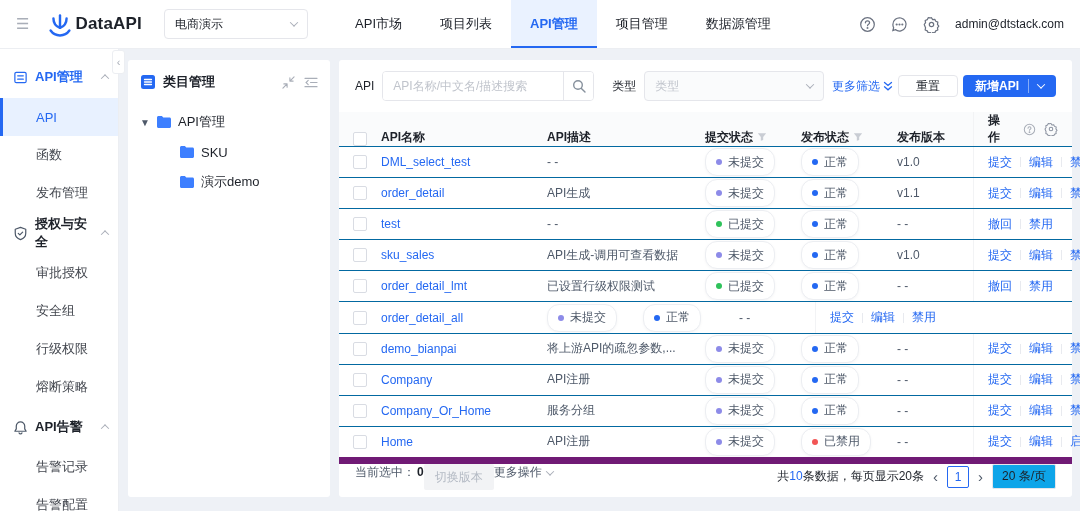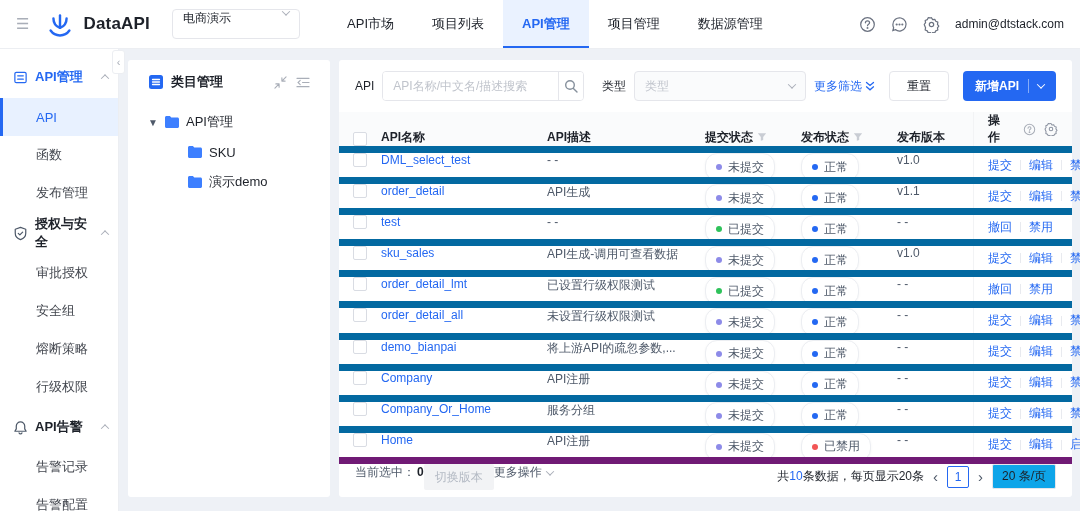--- a/index.html
+++ b/index.html
@@ -2,22 +2,22 @@
 <html><head>
 <meta charset="utf-8">
 <style>
   *{box-sizing:border-box;margin:0;padding:0}
   html,body{width:1080px;height:511px;overflow:hidden}
   body{background:#EEF1F6;font-family:"Liberation Sans","DejaVu Sans",sans-serif;color:#1D2129}
   
   .topbar{height:48px;background:#fff;display:flex;align-items:center;padding:0 16px;position:relative;z-index:5;box-shadow:0 1px 0 #ECEEF2}
   .hamburger{color:#A9AEB8;font-size:15px;cursor:pointer;margin-right:16px}
   .logo-svg{width:30px;height:30px}
-  .brand{font-weight:700;font-size:17px;color:#1D2129;margin:0 22px 0 8px;letter-spacing:.2px}
-  .proj-select{width:128px;height:30px;border:1px solid #E5E6EB;border-radius:4px;display:flex;padding:0 10px;font-size:12px;color:#1D2129;cursor:pointer;background:#fff}
+  .brand{font-weight:700;font-size:17px;color:#1D2129;margin:0 22px 0 0;letter-spacing:.2px}
+  .proj-select{width:144px;height:30px;border:1px solid #E5E6EB;border-radius:4px;display:flex;align-items:center;padding:0 10px;font-size:12px;color:#1D2129;cursor:pointer;background:#fff}
   .proj-select .chev{margin-left:auto}
   .topnav{display:flex;height:48px;margin-left:28px}
   .topnav-item{padding:0 19px;display:flex;align-items:center;font-size:13px;color:#1D2129;position:relative;cursor:pointer;white-space:nowrap}
   .topnav-item.active{color:#2468F2;background:#EAF2FF;font-weight:700}
   .topnav-item.active::after{content:"";position:absolute;left:0;right:0;bottom:0;height:2px;background:#2468F2}
   .topbar-right{margin-left:auto;display:flex;align-items:center;gap:15px}
   .tb-icon{width:17px;height:17px;color:#6B7280;display:flex;align-items:center;justify-content:center;cursor:pointer}
   .user-email{font-size:12px;color:#1D2129}
   
   .layout{display:flex;height:463px;position:relative}
@@ -27,47 +27,47 @@
   .side-section-header{height:42px;display:flex;align-items:center;padding:0 10px 0 13px;font-size:13px;color:#1D2129;gap:7px;cursor:pointer;font-weight:600}
   .side-section-header.active{color:#2468F2}
   .side-icon{width:15px;height:15px;display:flex;align-items:center;justify-content:center;color:#4E5969;flex-shrink:0}
   .side-section-header.active .side-icon{color:#2468F2}
   .side-section-header .chev{margin-left:auto}
   .side-item{height:38px;display:flex;align-items:center;padding-left:36px;font-size:13px;color:#42464E;position:relative;cursor:pointer}
   .side-item.active{background:#E8F1FF;color:#2468F2}
   .side-item.active::before{content:"";position:absolute;left:0;top:0;bottom:0;width:3px;background:#2468F2}
   
   .content{flex:1;display:flex;gap:9px;padding:12px 8px 14px 10px;min-width:0}
-  .tree-panel{width:202px;background:#fff;border-radius:3px;padding:13px 20px;flex-shrink:0}
+  .tree-panel{width:202px;background:#fff;border-radius:3px;padding:13px 12px;flex-shrink:0}
   .tree-header{display:flex;align-items:center;gap:7px;font-size:13px;font-weight:700;color:#1D2129}
   .tree-hicons{margin-left:auto;display:flex;gap:9px;color:#A9AEB8}
   .tree-hicons span{cursor:pointer;display:flex;align-items:center}
   .tree{margin-top:16px;font-size:13px;color:#1D2129}
   .tree-row{display:flex;align-items:center;gap:7px;height:30px;cursor:pointer}
   .tree-child{padding-left:40px}
   .caret{color:#4E5969;font-size:10px;width:10px}
   
   .main-card{flex:1;background:#fff;border-radius:3px;display:flex;flex-direction:column;min-width:0}
   .toolbar{display:flex;align-items:center;padding:11px 16px 11px 16px;gap:8px;flex-shrink:0}
   .lbl{font-size:12px;color:#1D2129;white-space:nowrap}
   .input-group{display:flex;height:30px;border:1px solid #E5E6EB;border-radius:4px;overflow:hidden;background:#fff}
   .input-group input{width:200px;border:none;outline:none;padding:0 10px;font-size:12px;color:#1D2129;font-family:inherit}
   .input-group input::placeholder{color:#C0C4CC}
   .search-btn{width:34px;border-left:1px solid #E5E6EB;display:flex;align-items:center;justify-content:center;color:#86909C;cursor:pointer;background:#fff}
   .select{width:198px;height:30px;border:1px solid #E5E6EB;border-radius:4px;display:flex;align-items:center;padding:0 10px;font-size:12px;color:#C0C4CC;background:#FAFBFC;cursor:pointer}
   .select .chev{margin-left:auto}
-  .toolbar-right{margin-left:auto;display:flex;align-items:center;gap:14px}
+  .toolbar-right{margin-left:auto;display:flex;align-items:center;gap:5px}
   .link-blue{color:#2468F2;font-size:12px;display:flex;align-items:center;gap:3px;cursor:pointer;white-space:nowrap}
-  .btn{height:30px;padding:0 17px;border:1px solid #E5E6EB;border-radius:4px;background:#fff;font-size:12px;color:#1D2129;display:flex;align-items:center;cursor:pointer;white-space:nowrap}
+  .btn{height:22px;padding:0 17px;border:1px solid #E5E6EB;border-radius:4px;background:#fff;font-size:12px;color:#1D2129;display:flex;align-items:center;cursor:pointer;white-space:nowrap}
   .btn-primary{background:#2468F2;color:#fff;border:none;padding:0 12px;gap:9px;font-weight:600}
   .btn-primary .bdivider{width:1px;height:14px;background:rgba(255,255,255,.45)}
   
   .thead{display:flex;align-items:flex-end;height:34px;background:#FAFBFC;font-size:12px;color:#1D2129;font-weight:700;flex-shrink:0}
   .tbody{flex:1;display:flex;flex-direction:column;min-height:0}
-  .trow{display:flex;align-items:flex-start;flex:1;border-top:7px solid #0369a1;font-size:12px;min-height:0}
+  .trow{display:flex;align-items:center;flex:1;border-top:1px solid #0369a1;font-size:12px;min-height:0}
   .c-check{width:42px;display:flex;justify-content:center;flex-shrink:0}
   .c-name{width:166px;flex-shrink:0;padding-right:6px;overflow:hidden;white-space:nowrap}
   .c-desc{width:158px;flex-shrink:0;color:#4E5969;padding-right:6px;overflow:hidden;white-space:nowrap}
   .c-submit{width:96px;flex-shrink:0}
   .c-publish{width:96px;flex-shrink:0}
   .c-version{width:76px;flex-shrink:0;color:#4E5969}
   .c-actions{flex:1;display:flex;align-items:center;gap:8px;padding:0 14px;border-left:1px solid #F2F3F5;height:100%;min-width:0}
   .checkbox{width:14px;height:14px;border:1px solid #D9DCE3;border-radius:2px;background:#fff;cursor:pointer;flex-shrink:0}
   .name-link{color:#2468F2;cursor:pointer}
   .badge{display:inline-flex;align-items:center;gap:6px;height:28px;padding:0 10px;border:1px solid #ECEEF2;border-radius:12px;background:#fff;color:#4E5969;box-shadow:0 1px 3px rgba(31,35,41,.04);white-space:nowrap}
@@ -170,22 +170,22 @@
           <svg width="15" height="15" viewBox="0 0 16 16" fill="none" stroke="currentColor" stroke-width="1.3">
             <path d="M8 1.5l5.6 2v4.3c0 3.4-2.3 5.7-5.6 6.7-3.3-1-5.6-3.3-5.6-6.7V3.5z" stroke-linejoin="round"></path>
             <path d="M5.6 7.8l1.7 1.7 3-3" stroke-linecap="round" stroke-linejoin="round"></path>
           </svg>
         </span>
         <span>授权与安全</span>
         <span class="chev up sm"></span>
       </div>
       <div class="side-item">审批授权</div>
       <div class="side-item">安全组</div>
+      <div class="side-item">行级权限</div>
       <div class="side-item">熔断策略</div>
-      <div class="side-item">行级权限</div>
       <div class="side-section-header">
         <span class="side-icon">
           <svg width="15" height="15" viewBox="0 0 16 16" fill="none" stroke="currentColor" stroke-width="1.3">
             <path d="M8 2a4.5 4.5 0 0 1 4.5 4.5v3L14 12H2l1.5-2.5v-3A4.5 4.5 0 0 1 8 2z" stroke-linejoin="round"></path>
             <path d="M6.5 13.8a1.6 1.6 0 0 0 3 0" stroke-linecap="round"></path>
           </svg>
         </span>
         <span>API告警</span>
         <span class="chev up sm"></span>
       </div>
@@ -428,21 +428,20 @@
               <span class="alink">撤回</span>
               <span class="asep"></span>
               <span class="alink">禁用</span>
             </span>
           </div>
           <div class="trow">
             <span class="c-check">
               <span class="checkbox"></span>
             </span>
             <span class="c-name"><span class="name-link">order_detail_all</span></span>
-            <span class="c-desc">未设置行级权限测试</span>
             <span class="c-submit"><span class="badge">
                 <span class="dot" style="background: rgb(141, 139, 232);"></span>
                 <span>未提交</span>
               </span></span>
             <span class="c-publish"><span class="badge">
                 <span class="dot" style="background: rgb(36, 104, 242);"></span>
                 <span>正常</span>
               </span></span>
             <span class="c-version">- -</span>
             <span class="c-actions">

